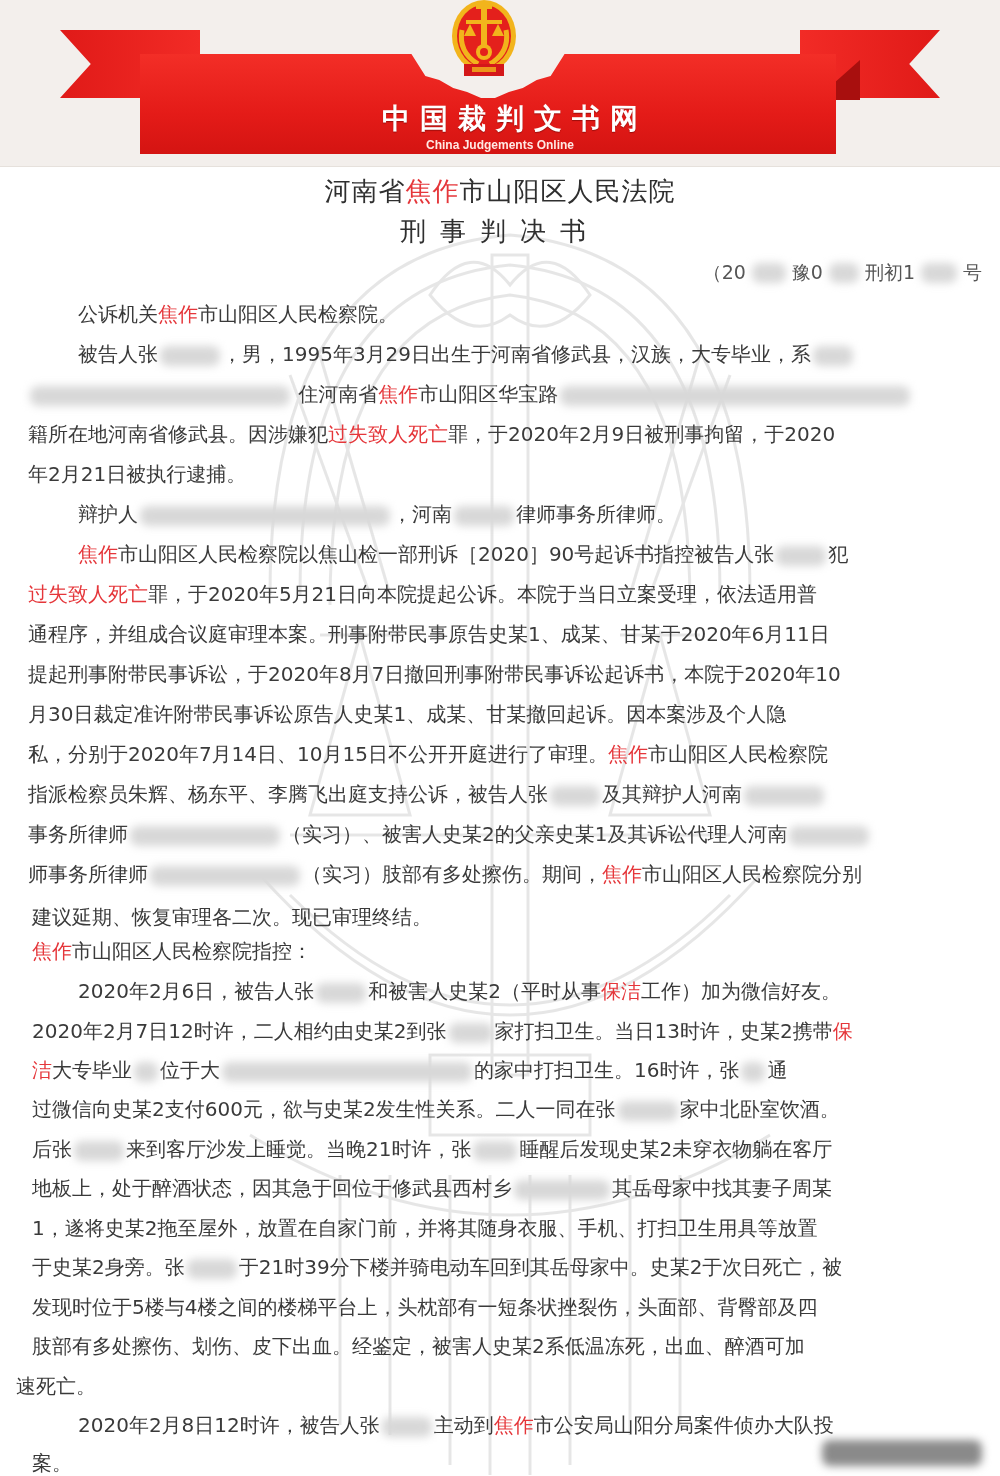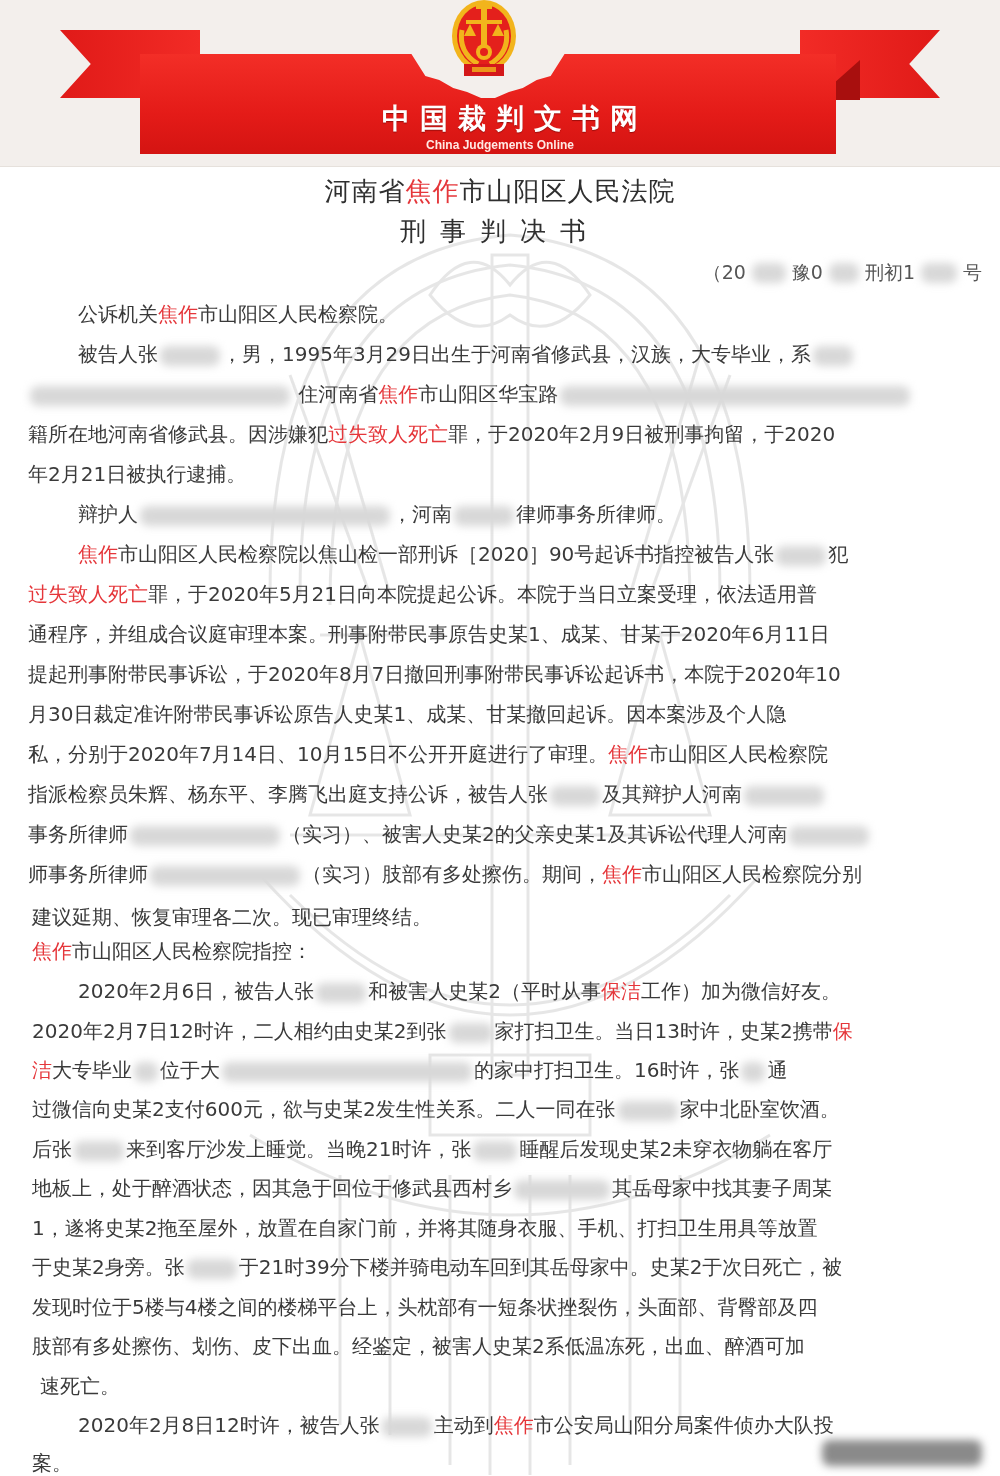--- a/index.html
+++ b/index.html
@@ -218,19 +218,19 @@
 </div>
 <div class="line" style="top:1173px;left:32px">
   <span>地板上，处于醉酒状态，因其急于回位于修武县西村乡</span><span class="blur" style="width:96px"></span><span>其岳母家中找其妻子周某</span>
 </div>
 <div class="line" style="top:1213px;left:32px"><span>1，遂将史某2拖至屋外，放置在自家门前，并将其随身衣服、手机、打扫卫生用具等放置</span></div>
 <div class="line" style="top:1252px;left:32px">
   <span>于史某2身旁。张</span><span class="blur" style="width:50px"></span><span>于21时39分下楼并骑电动车回到其岳母家中。史某2于次日死亡，被</span>
 </div>
 <div class="line" style="top:1292px;left:32px"><span>发现时位于5楼与4楼之间的楼梯平台上，头枕部有一短条状挫裂伤，头面部、背臀部及四</span></div>
 <div class="line" style="top:1331px;left:32px"><span>肢部有多处擦伤、划伤、皮下出血。经鉴定，被害人史某2系低温冻死，出血、醉酒可加</span></div>
-<div class="line" style="top:1371px;left:40px"><span>速死亡。</span></div>
+<div class="line" style="top:1371px;left:16px"><span>速死亡。</span></div>
 <div class="line ind" style="top:1410px">
   <span>2020年2月8日12时许，被告人张</span><span class="blur" style="width:50px"></span><span>主动到</span><span class="red">焦作</span><span>市公安局山阳分局案件侦办大队投</span>
 </div>
 <div class="line" style="top:1448px;left:32px"><span>案。</span></div>
 
 <div class="blur blur-dark" style="position:absolute;left:820px;top:1440px;width:160px;height:26px;"></div>
 
 </body></html>

